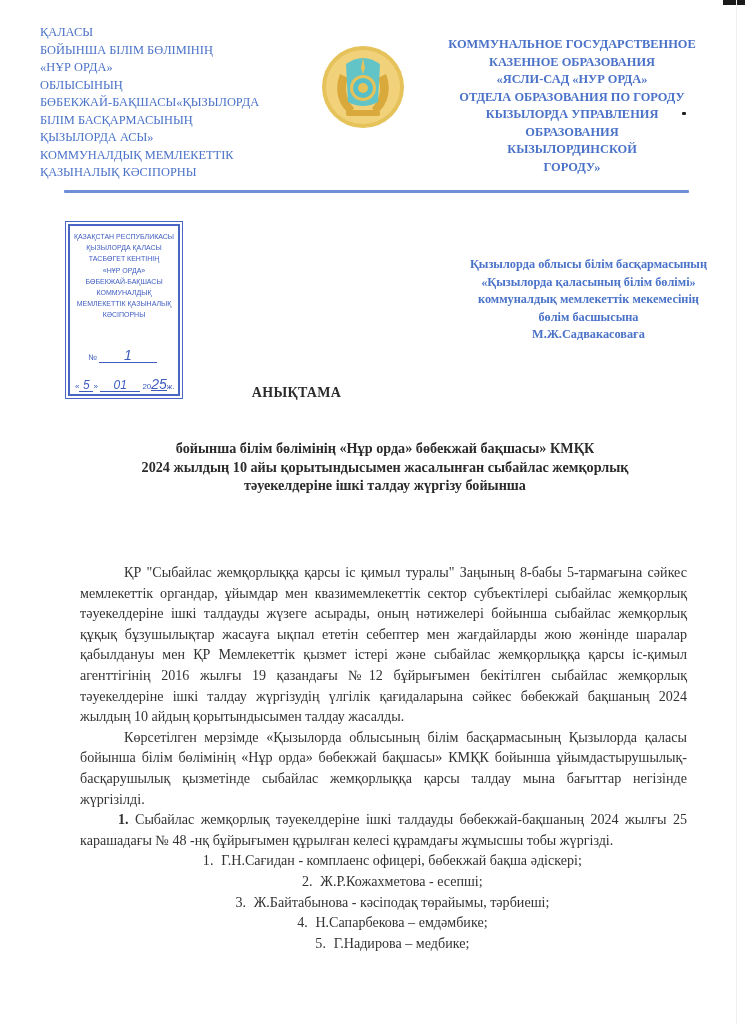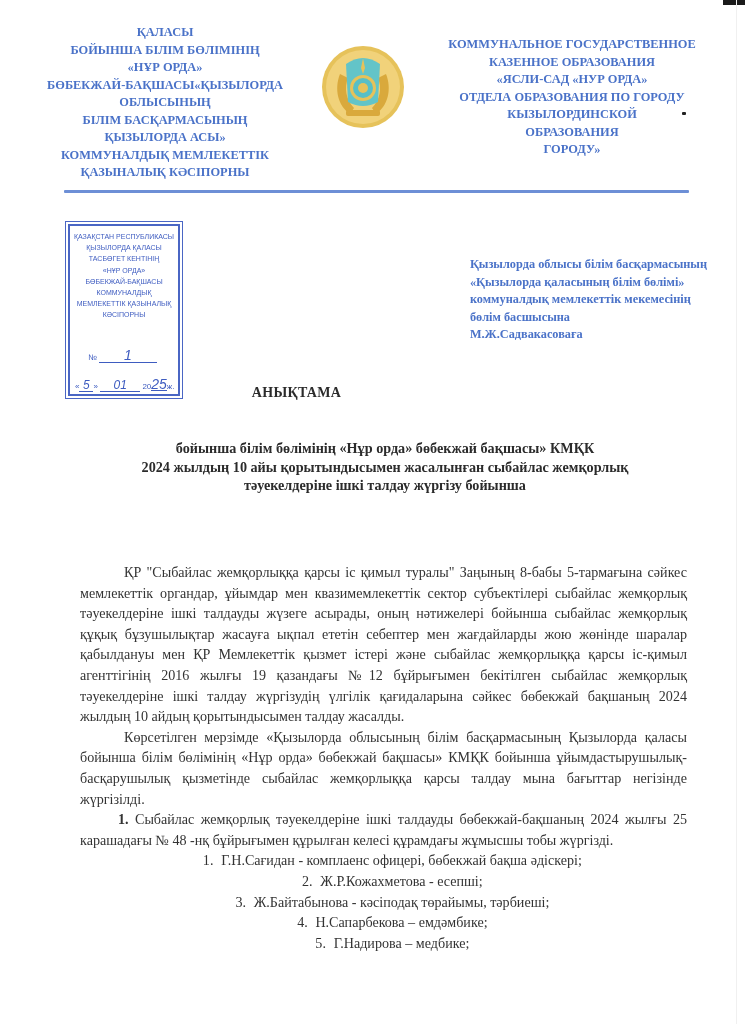--- a/index.html
+++ b/index.html
@@ -2,21 +2,21 @@
 <html><head>
 <meta charset="utf-8">
 <style>
   html, body { margin: 0; padding: 0; }
   body {
     width: 745px; height: 1024px; background: #ffffff; position: relative; overflow: hidden;
     font-family: "Liberation Serif", "DejaVu Serif", serif; color: #2a2a2a;
   }
   .hdr-left {
     position: absolute; left: 40px; top: 24px; width: 250px;
-    text-align: center; color: #4a72c8; font-weight: bold; font-size: 12.4px; line-height: 17.5px;
+    color: #4a72c8; font-weight: normal; font-size: 12.4px; line-height: 17.5px;
   }
   .hdr-right {
     position: absolute; left: 430px; top: 36px; width: 284px;
     text-align: center; color: #4a72c8; font-weight: bold; font-size: 12.4px; line-height: 17.5px;
   }
   .hdr-left div, .hdr-right div { white-space: nowrap; }
   .emblem { position: absolute; left: 320px; top: 44px; width: 86px; height: 86px; }
   .hdr-line {
     position: absolute; left: 64px; top: 190px; width: 625px; height: 3px;
     background: #6d8fd6; border-radius: 1px;
@@ -26,21 +26,21 @@
     border: 2px solid #4a66c4; outline: 1px solid #4a66c4; outline-offset: 2px;
     color: #3e5cc0; font-family: "Liberation Sans", "DejaVu Sans", sans-serif;
     font-size: 7px; line-height: 11.2px; text-align: center; padding-top: 5px; box-sizing: border-box;
   }
   .stamp .s-line { white-space: nowrap; }
   .stamp .num-row { position: absolute; left: 18px; top: 122px; width: 88px; font-size: 8px; text-align: left; }
   .stamp .num-row .val { display: inline-block; width: 58px; border-bottom: 1px solid #3e5cc0; text-align: center; font-style: italic; font-size: 14px; line-height: 14px; }
   .stamp .date-row { position: absolute; left: 5px; top: 153px; width: 106px; font-size: 8px; text-align: left; white-space: nowrap; }
   .stamp .date-row .hand { font-style: italic; font-size: 12px; border-bottom: 1px solid #3e5cc0; display: inline-block; text-align: center; }
   .addressee {
-    position: absolute; right: 38px; top: 256px; text-align: left; color: #4a72c8; font-weight: bold;
+    position: absolute; right: 38px; top: 256px; text-align: center; color: #4a72c8; font-weight: bold;
     font-size: 12.3px; line-height: 17.6px;
   }
   .addressee div { white-space: nowrap; }
   .doc-title {
     position: absolute; left: 0; width: 593px; top: 385px; text-align: center; font-weight: bold;
     font-size: 14px; letter-spacing: 0.3px; color: #2b2b2b;
   }
   .subject {
     position: absolute; left: 60px; width: 650px; top: 439px; text-align: center; font-weight: bold;
     font-size: 14.2px; line-height: 18.6px; color: #2b2b2b;
@@ -63,22 +63,22 @@
 </head>
 <body>
 
 <div class="corner-mark"></div>
 <div class="edge-shadow"></div>
 
 <div class="hdr-left">
   <div>ҚАЛАСЫ</div>
   <div>БОЙЫНША БІЛІМ БӨЛІМІНІҢ</div>
   <div>«НҰР ОРДА»</div>
+  <div>ОБЛЫСЫНЫҢ</div>
   <div>БӨБЕКЖАЙ-БАҚШАСЫ«ҚЫЗЫЛОРДА</div>
-  <div>ОБЛЫСЫНЫҢ</div>
   <div>БІЛІМ БАСҚАРМАСЫНЫҢ</div>
   <div>ҚЫЗЫЛОРДА АСЫ»</div>
   <div>КОММУНАЛДЫҚ МЕМЛЕКЕТТІК</div>
   <div>ҚАЗЫНАЛЫҚ КӘСІПОРНЫ</div>
 </div>
 
 <div class="emblem">
   <svg width="86" height="86" viewBox="0 0 86 86">
     <circle cx="43" cy="43" r="41" fill="#e6c25a"></circle>
     <circle cx="43" cy="43" r="37" fill="#f1d27a"></circle>
@@ -91,22 +91,23 @@
     <circle cx="43" cy="44" r="5" fill="#e6c25a"></circle>
     <rect x="26" y="66" width="34" height="6" rx="2" fill="#d9a93c"></rect>
   </svg>
 </div>
 
 <div class="hdr-right">
   <div>КОММУНАЛЬНОЕ ГОСУДАРСТВЕННОЕ</div>
   <div>КАЗЕННОЕ ОБРАЗОВАНИЯ</div>
   <div>«ЯСЛИ-САД «НУР ОРДА»</div>
   <div>ОТДЕЛА ОБРАЗОВАНИЯ ПО ГОРОДУ</div>
+  <div>КЫЗЫЛОРДА УПРАВЛЕНИЯ</div>
+  <div>ОБРАЗОВАНИЯ</div>
   <div>КЫЗЫЛОРДИНСКОЙ</div>
-  <div>ОБРАЗОВАНИЯ</div>
   <div>ГОРОДУ»</div>
 </div>
 <div class="speck"></div>
 
 <div class="hdr-line"></div>
 
 <div class="stamp">
   <div class="s-line">ҚАЗАҚСТАН РЕСПУБЛИКАСЫ</div>
   <div class="s-line">ҚЫЗЫЛОРДА ҚАЛАСЫ</div>
   <div class="s-line">ТАСБӨГЕТ КЕНТІНІҢ</div>

